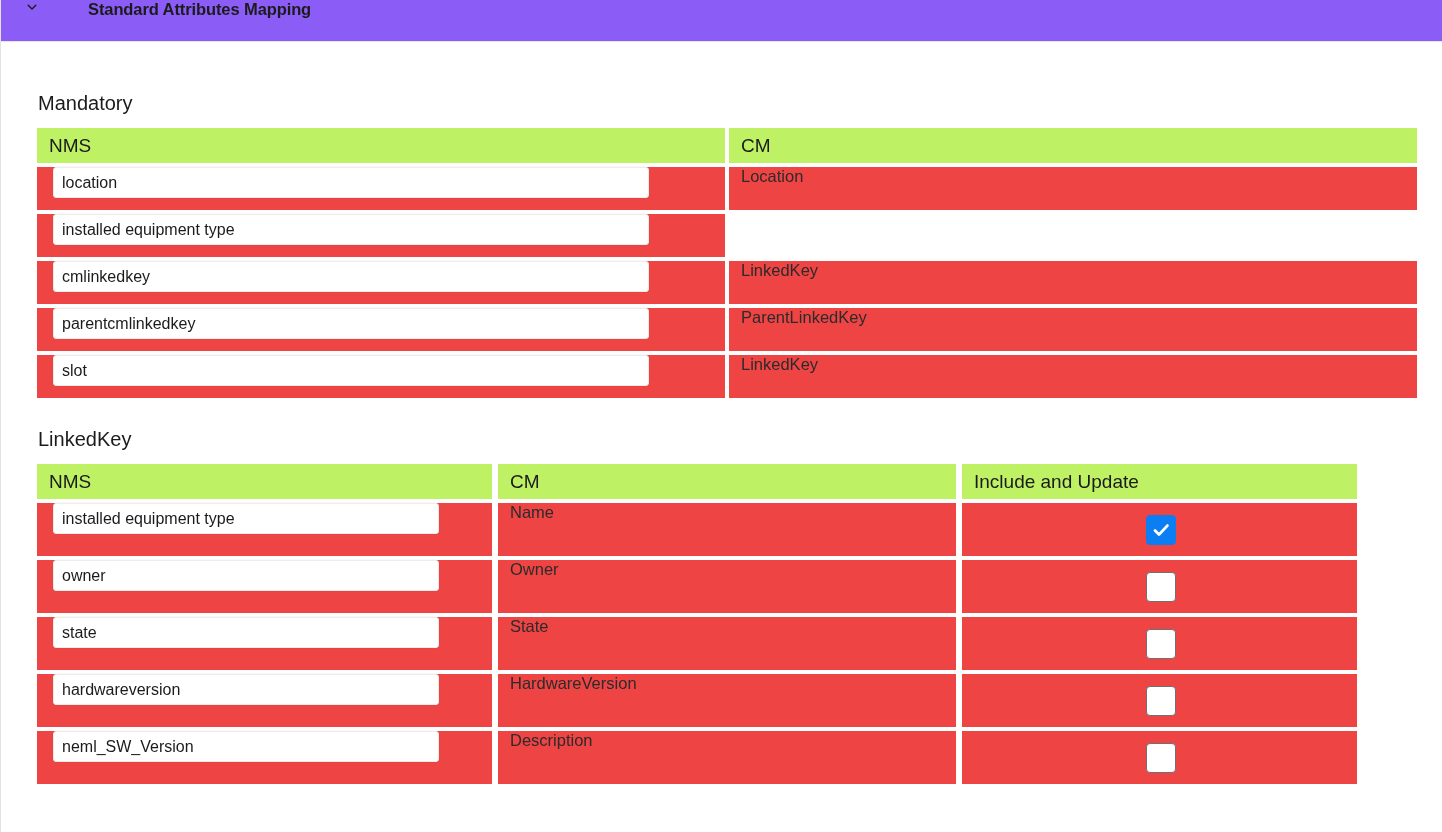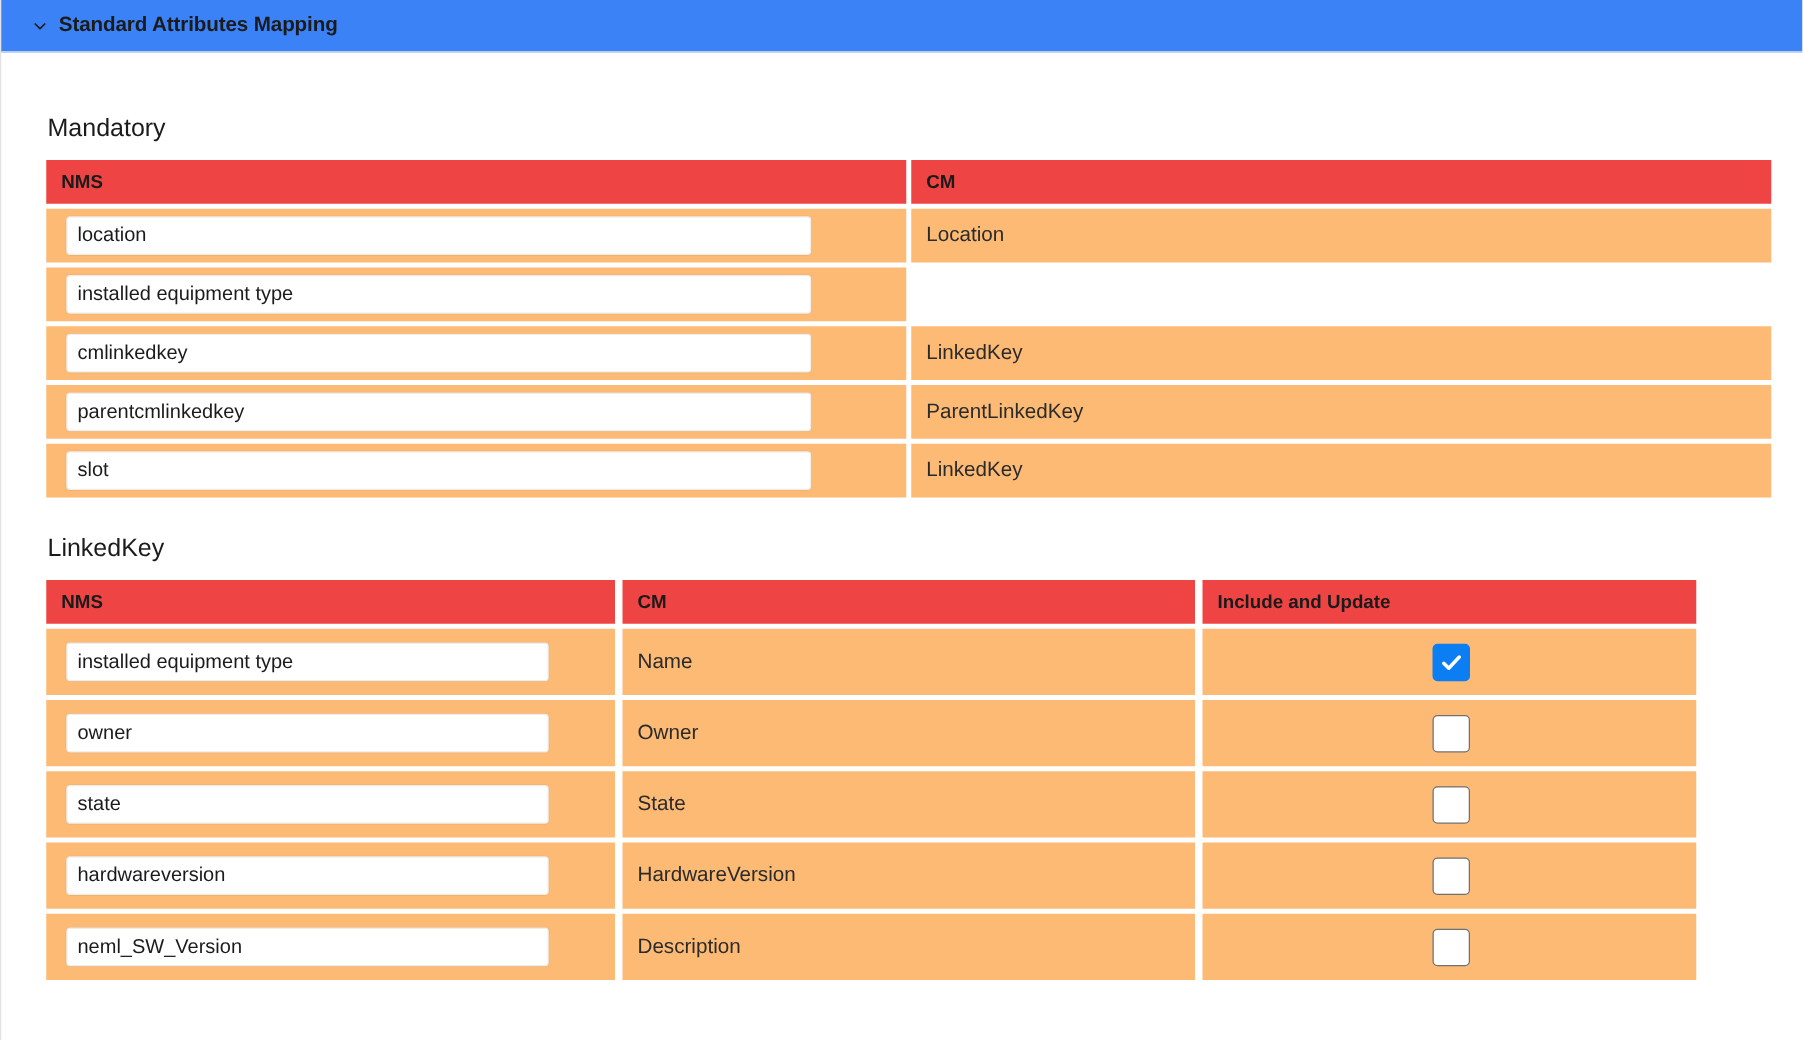--- a/index.html
+++ b/index.html
@@ -13,27 +13,28 @@
   .panel {
     width: 1442px;
     height: 832px;
     position: relative;
     border-left: 1px solid #e3e3e3;
     background: #ffffff;
   }
   
   .panel-header {
     height: 42px;
-    background: #3b82f6;
+    background: #8b5cf6;
     border-bottom: 1px solid #e6e6e6;
     display: flex;
-    align-items: center;
+    align-items: flex-start;
     padding-left: 24px;
     cursor: pointer;
     user-select: none;
+    gap: 41px;
   }
   .chevron {
     width: 14px; height: 14px;
     margin-right: 8px;
     display: inline-flex;
     align-items: center;
     justify-content: center;
     flex: 0 0 auto;
     color: #1b1b1b;
   }
@@ -61,33 +62,32 @@
     width: 1380px;
   }
   .hrow, .drow {
     display: flex;
     width: 100%;
   }
   .hrow { margin-bottom: 4px; }
   .drow { margin-bottom: 4px; }
 
   .hcell {
-    background: #ef4444;
-    font-size: 15px;
-    font-weight: bold;
+    background: #bef264;
+    font-size: 19px;
+    font-weight: normal;
     color: #1b1b1b;
     padding: 8px 0 8px 12px;
     height: 35px;
     display: flex;
     align-items: center;
   }
   .dcell {
-    background: #fdba74;
-    display: flex;
-    align-items: center;
+    background: #ef4444;
+    display: flex;
     padding-left: 12px;
     font-size: 16.5px;
     color: #2b2b2b;
   }
 
   
   .m-nms { width: 688px; }
   .m-gap { width: 4px; background: transparent; }
   .m-cm  { width: 688px; }
   .m-row-h { height: 43px; }

